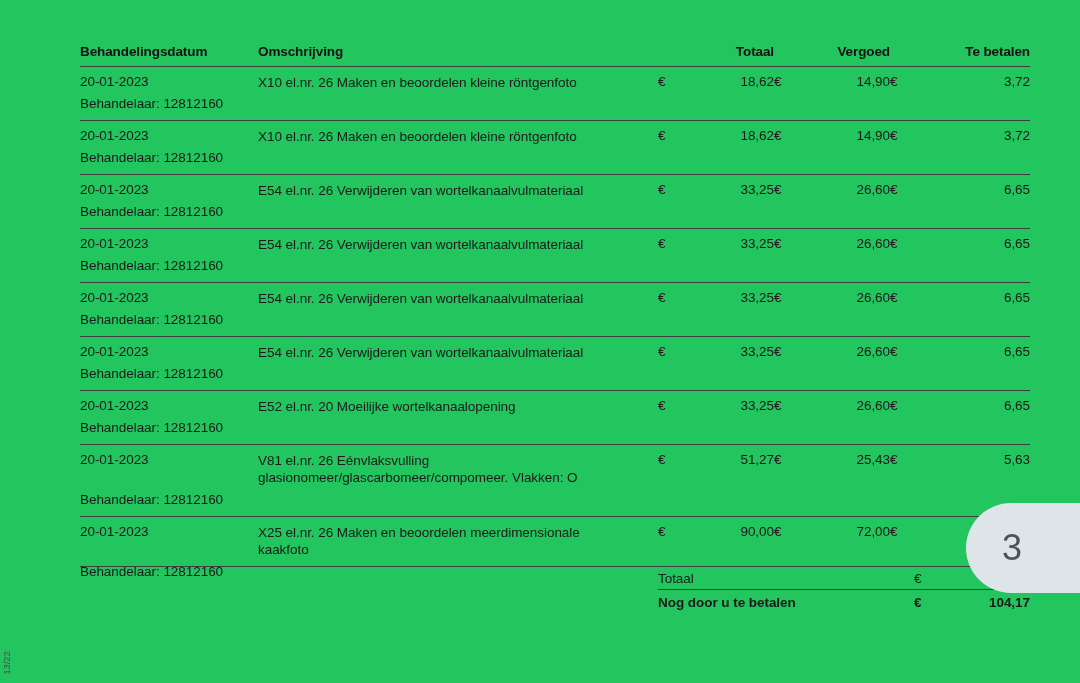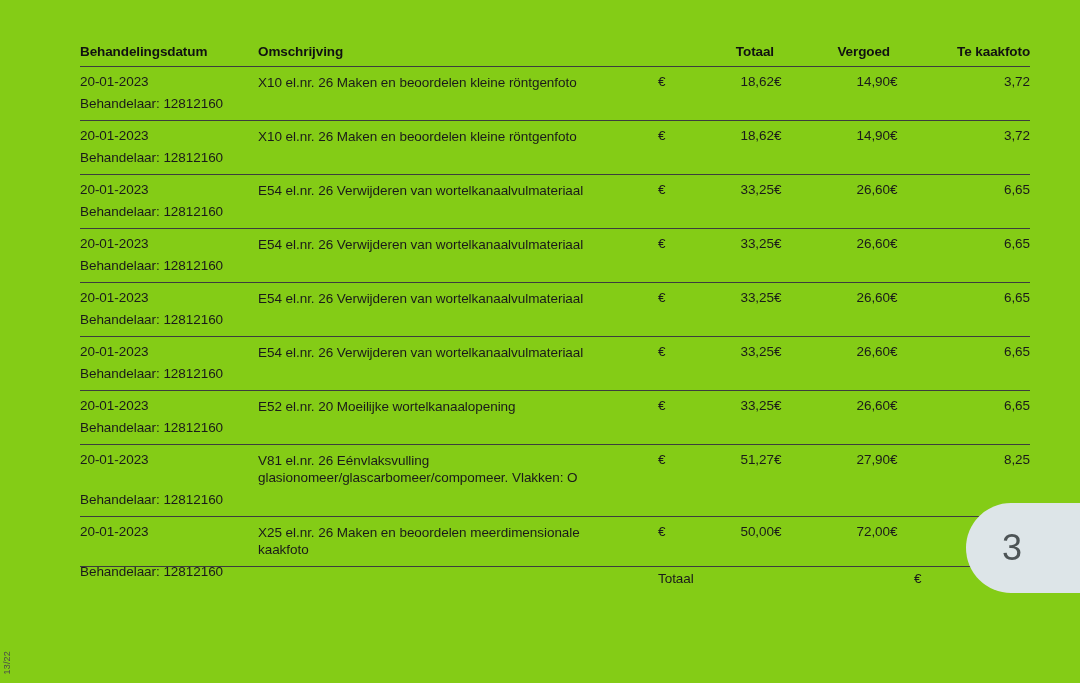--- a/index.html
+++ b/index.html
@@ -16,21 +16,21 @@
     color: #1a1a1a;
     -webkit-font-smoothing: antialiased;
   }
 
   
   #sheet {
     position: absolute;
     left: 0; top: 0;
     width: 1080px;
     height: 683px;
-    background: #84cc16;
+    background: #22c55e;
   }
 
   
   #page-marker {
     position: absolute;
     left: 2px;
     bottom: 8px;
     width: 14px;
     font-size: 9px;
     color: #4a4a4a;
@@ -168,21 +168,21 @@
         <col class="c-ver">
         <col class="c-cur3">
         <col class="c-teb">
     </colgroup>
     <thead>
       <tr>
         <th>Behandelingsdatum</th>
         <th>Omschrijving</th>
         <th colspan="2" class="num">Totaal</th>
         <th colspan="2" class="num">Vergoed</th>
-        <th colspan="2" class="num">Te kaakfoto</th>
+        <th colspan="2" class="num">Te betalen</th>
       </tr>
     </thead>
     <tbody class="rowgroup topline">
         <tr class="line-main">
           <td class="cell-date">20-01-2023</td>
           <td class="cell-desc">X10 el.nr. 26 Maken en beoordelen kleine röntgenfoto</td>
           <td class="cur">€</td>
           <td class="num">18,62</td>
           <td class="cur">€</td>
           <td class="num">14,90</td>
@@ -283,34 +283,34 @@
           <td colspan="8">Behandelaar: 12812160</td>
         </tr>
       </tbody>
       <tbody class="rowgroup topline">
         <tr class="line-main">
           <td class="cell-date">20-01-2023</td>
           <td class="cell-desc">V81 el.nr. 26 Eénvlaksvulling<br>glasionomeer/glascarbomeer/compomeer. Vlakken: O</td>
           <td class="cur">€</td>
           <td class="num">51,27</td>
           <td class="cur">€</td>
-          <td class="num">27,90</td>
-          <td class="cur">€</td>
-          <td class="num">8,25</td>
+          <td class="num">25,43</td>
+          <td class="cur">€</td>
+          <td class="num">5,63</td>
         </tr>
         <tr class="line-sub">
           <td colspan="8">Behandelaar: 12812160</td>
         </tr>
       </tbody>
       <tbody class="rowgroup topline">
         <tr class="line-main">
           <td class="cell-date">20-01-2023</td>
           <td class="cell-desc">X25 el.nr. 26 Maken en beoordelen meerdimensionale<br>kaakfoto</td>
           <td class="cur">€</td>
-          <td class="num">50,00</td>
+          <td class="num">90,00</td>
           <td class="cur">€</td>
           <td class="num">72,00</td>
           <td class="cur">€</td>
           <td class="num"></td>
         </tr>
         <tr class="line-sub">
           <td colspan="8">Behandelaar: 12812160</td>
         </tr>
       </tbody>
   </table>
@@ -323,20 +323,26 @@
           <col class="s-cur">
           <col class="s-val">
       </colgroup>
       <tbody id="summary-host">
           <tr>
             <td class="s-pad-cell"></td>
             <td class="lab">Totaal</td>
             <td class="cur">€</td>
             <td class="val"></td>
           </tr>
+          <tr class="final">
+            <td class="s-pad-cell"></td>
+            <td class="lab">Nog door u te betalen</td>
+            <td class="cur">€</td>
+            <td class="val">104,17</td>
+          </tr>
         </tbody>
     </table>
   </div>
 
   <div id="page-badge">
     <span class="num">3</span>
   </div>
 
 </div>
 

